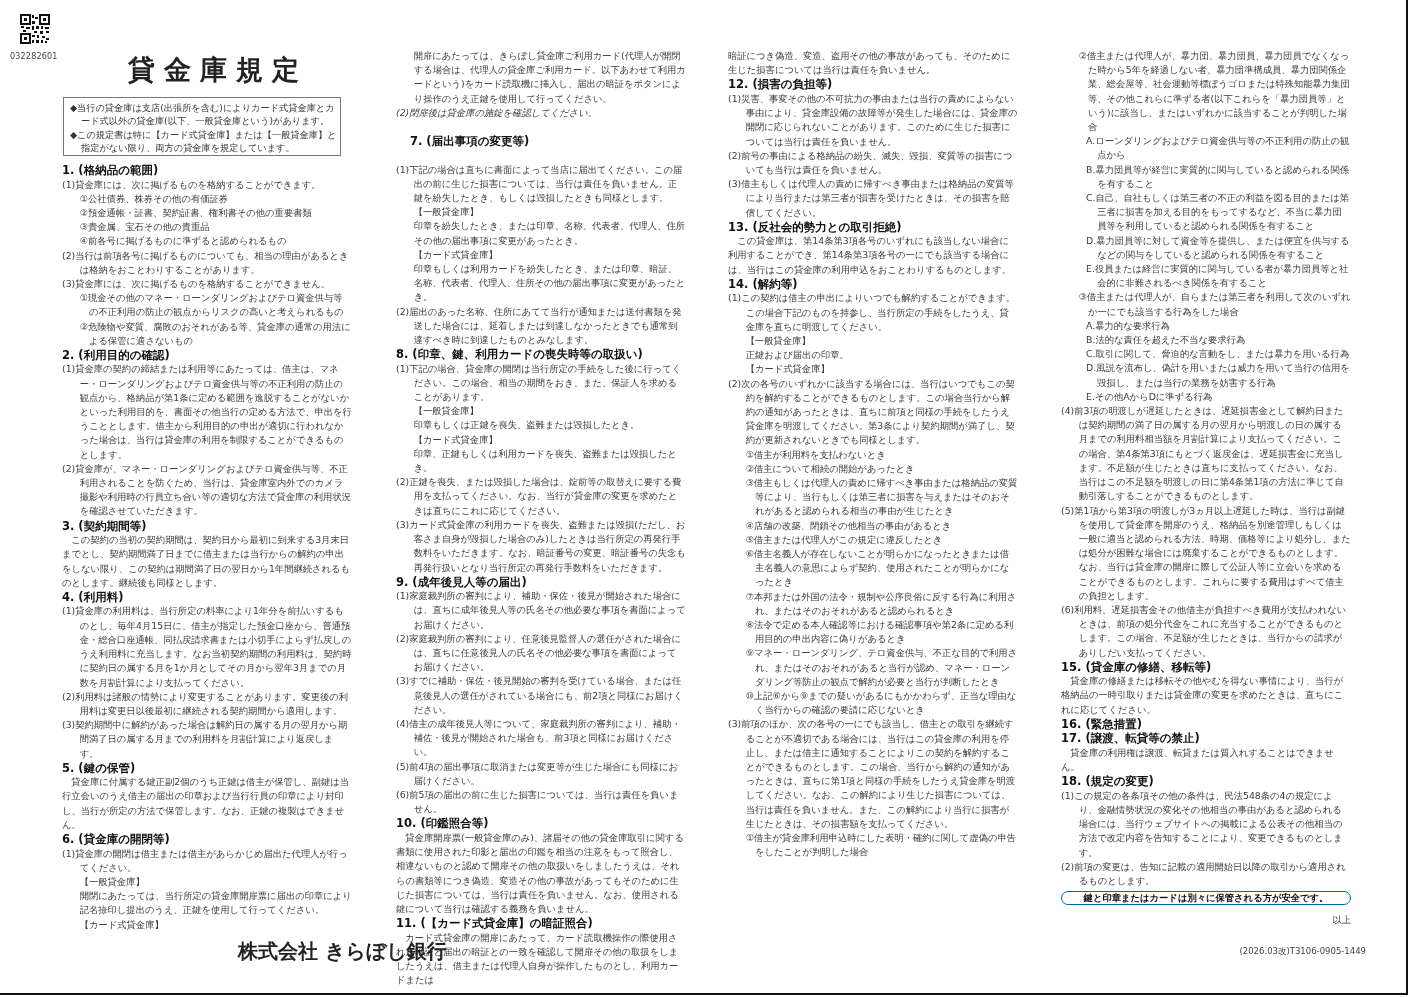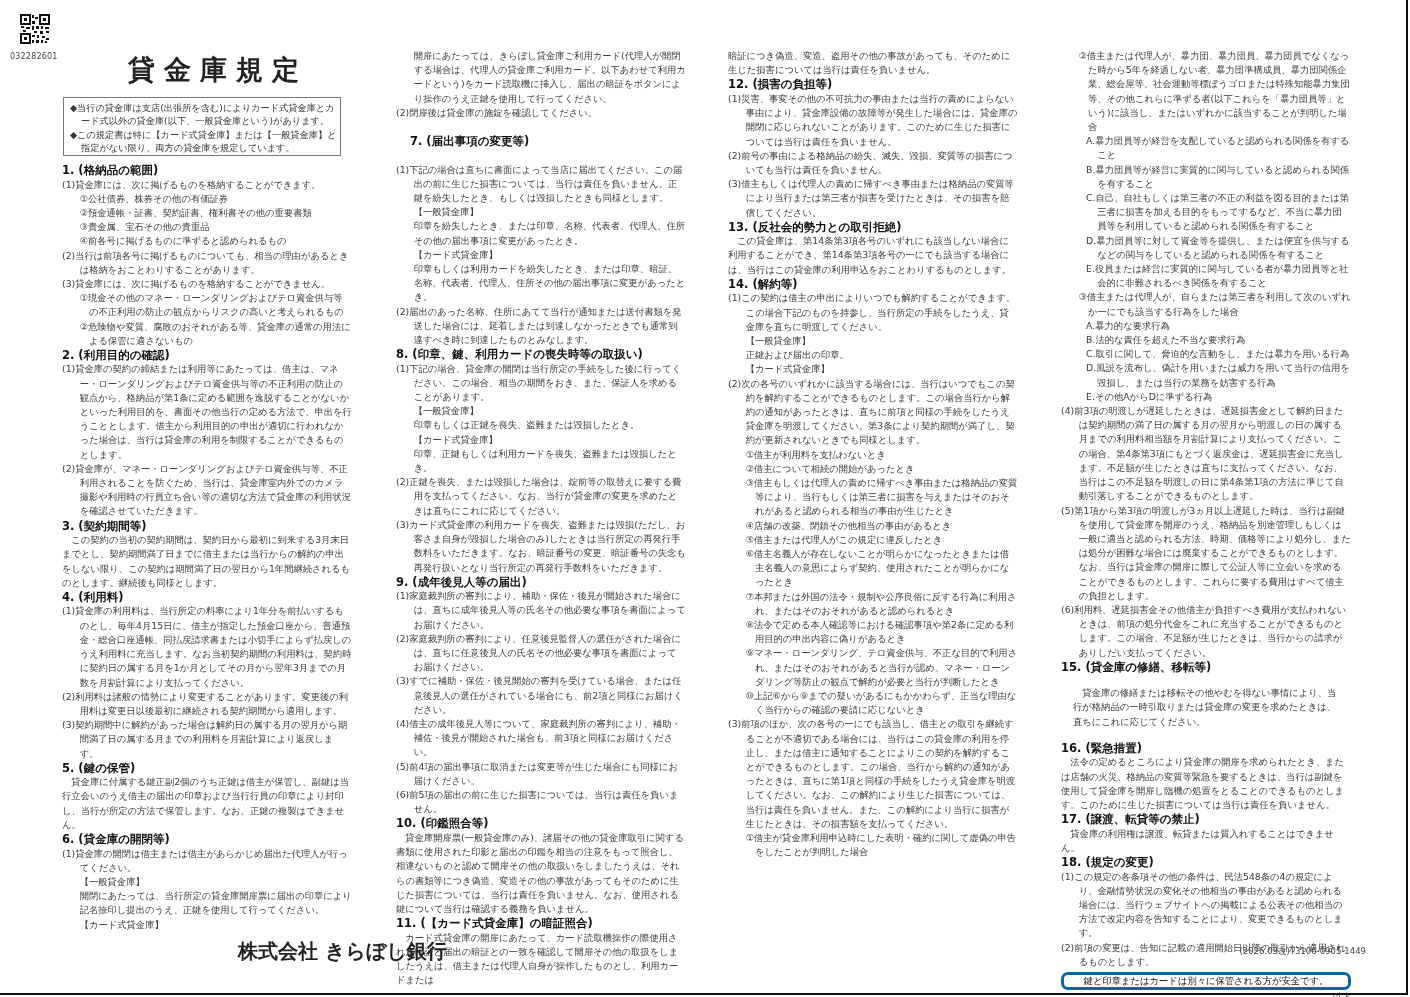--- a/index.html
+++ b/index.html
@@ -19,22 +19,22 @@
   .c1 { left:62px; top:163px; width:290px; }
   .c2 { left:396px; top:49px; width:290px; }
   .c3 { left:728px; top:49px; width:290px; }
   .c4 { left:1061px; top:49px; width:290px; }
   .sec-h { font-size:11.5px; font-weight:bold; color:#111; line-height:14.5px; margin:0; }
   .para { margin:0; text-indent:1em; }
   .item { margin:0; padding-left:1.9em; text-indent:-1.9em; }
   .cont { margin:0; padding-left:1.9em; }
   .sub { margin:0; padding-left:2.9em; text-indent:-1em; }
   .subsub { margin:0; padding-left:3.9em; text-indent:-1.2em; }
-  .safety { margin:3px 0 0 0; border:3px solid #0369a1; border-radius:7px; text-align:center;
-            font-weight:normal; color:#111; font-size:9.3px; line-height:12px; }
+  .safety { margin:3px 0 8px 0; border:1px solid #0369a1; border-radius:7px; text-align:center;
+            font-weight:bold; color:#111; font-size:9.3px; line-height:12px; }
   .end { text-align:right; margin:0; }
   .company { position:absolute; left:238px; top:938px; font-size:20px; font-weight:bold; color:#222; }
   .docno { position:absolute; right:44px; top:946px; font-size:8.5px; color:#444; }
 </style>
 </head>
 <body>
 
 <div class="frame"></div>
 
 <svg class="qr" viewBox="0 0 30 30">
@@ -99,21 +99,21 @@
     <p class="sec-h" style="margin: 0px;">5. (鍵の保管)</p>
     <p class="para" style="margin: 0px;">貸金庫に付属する鍵正副2個のうち正鍵は借主が保管し、副鍵は当行立会いのうえ借主の届出の印章および当行行員の印章により封印し、当行が所定の方法で保管します。なお、正鍵の複製はできません。</p>
     <p class="sec-h" style="margin: 0px;">6. (貸金庫の開閉等)</p>
     <p class="item" style="margin: 0px;">(1)貸金庫の開閉は借主または借主があらかじめ届出た代理人が行ってください。</p>
     <p class="cont" style="margin: 0px;">【一般貸金庫】</p>
     <p class="cont" style="margin: 0px;">開閉にあたっては、当行所定の貸金庫開扉票に届出の印章により記名捺印し提出のうえ、正鍵を使用して行ってください。</p>
     <p class="cont" style="margin: 0px;">【カード式貸金庫】</p>
   </div>
 <div class="col c2">
     <p class="cont" style="margin: 0px;">開扉にあたっては、きらぼし貸金庫ご利用カード(代理人が開閉する場合は、代理人の貸金庫ご利用カード。以下あわせて利用カードという)をカード読取機に挿入し、届出の暗証をボタンにより操作のうえ正鍵を使用して行ってください。</p>
-    <p class="item" style="margin: 0px;">(2)閉扉後は貸金庫の施錠を確認してください。</p>
+    <p class="item" style="margin: 0px; font-style: italic;">(2)閉扉後は貸金庫の施錠を確認してください。</p>
     <p class="sec-h" style="margin: 14px;">7. (届出事項の変更等)</p>
     <p class="item" style="margin: 0px;">(1)下記の場合は直ちに書面によって当店に届出てください。この届出の前に生じた損害については、当行は責任を負いません。正鍵を紛失したとき、もしくは毀損したときも同様とします。</p>
     <p class="cont" style="margin: 0px;">【一般貸金庫】</p>
     <p class="cont" style="margin: 0px;">印章を紛失したとき、または印章、名称、代表者、代理人、住所その他の届出事項に変更があったとき。</p>
     <p class="cont" style="margin: 0px;">【カード式貸金庫】</p>
     <p class="cont" style="margin: 0px;">印章もしくは利用カードを紛失したとき、または印章、暗証、名称、代表者、代理人、住所その他の届出事項に変更があったとき。</p>
     <p class="item" style="margin: 0px;">(2)届出のあった名称、住所にあてて当行が通知または送付書類を発送した場合には、延着しまたは到達しなかったときでも通常到達すべき時に到達したものとみなします。</p>
     <p class="sec-h" style="margin: 0px;">8. (印章、鍵、利用カードの喪失時等の取扱い)</p>
     <p class="item" style="margin: 0px;">(1)下記の場合、貸金庫の開閉は当行所定の手続をした後に行ってください。この場合、相当の期間をおき、また、保証人を求めることがあります。</p>
     <p class="cont" style="margin: 0px;">【一般貸金庫】</p>
@@ -157,38 +157,37 @@
     <p class="sub" style="margin: 0px;">⑦本邦または外国の法令・規制や公序良俗に反する行為に利用され、またはそのおそれがあると認められるとき</p>
     <p class="sub" style="margin: 0px;">⑧法令で定める本人確認等における確認事項や第2条に定める利用目的の申出内容に偽りがあるとき</p>
     <p class="sub" style="margin: 0px;">⑨マネー・ローンダリング、テロ資金供与、不正な目的で利用され、またはそのおそれがあると当行が認め、マネー・ローンダリング等防止の観点で解約が必要と当行が判断したとき</p>
     <p class="sub" style="margin: 0px;">⑩上記⑥から⑨までの疑いがあるにもかかわらず、正当な理由なく当行からの確認の要請に応じないとき</p>
     <p class="item" style="margin: 0px;">(3)前項のほか、次の各号の一にでも該当し、借主との取引を継続することが不適切である場合には、当行はこの貸金庫の利用を停止し、または借主に通知することによりこの契約を解約することができるものとします。この場合、当行から解約の通知があったときは、直ちに第1項と同様の手続をしたうえ貸金庫を明渡してください。なお、この解約により生じた損害については、当行は責任を負いません。また、この解約により当行に損害が生じたときは、その損害額を支払ってください。</p>
     <p class="sub" style="margin: 0px;">①借主が貸金庫利用申込時にした表明・確約に関して虚偽の申告をしたことが判明した場合</p>
   </div>
 <div class="col c4">
   <div id="c4-body">
       <p class="sub" style="margin: 0px;">②借主または代理人が、暴力団、暴力団員、暴力団員でなくなった時から5年を経過しない者、暴力団準構成員、暴力団関係企業、総会屋等、社会運動等標ぼうゴロまたは特殊知能暴力集団等、その他これらに準ずる者(以下これらを「暴力団員等」という)に該当し、またはいずれかに該当することが判明した場合</p>
-      <p class="subsub" style="margin: 0px;">A.暴力団員等が経営を支配していると認められる関係を有すること</p>
+      <p class="subsub" style="margin: 0px;">A.ローンダリングおよびテロ資金供与等の不正利用の防止の観点から</p>
       <p class="subsub" style="margin: 0px;">B.暴力団員等が経営に実質的に関与していると認められる関係を有すること</p>
       <p class="subsub" style="margin: 0px;">C.自己、自社もしくは第三者の不正の利益を図る目的または第三者に損害を加える目的をもってするなど、不当に暴力団員等を利用していると認められる関係を有すること</p>
       <p class="subsub" style="margin: 0px;">D.暴力団員等に対して資金等を提供し、または便宜を供与するなどの関与をしていると認められる関係を有すること</p>
       <p class="subsub" style="margin: 0px;">E.役員または経営に実質的に関与している者が暴力団員等と社会的に非難されるべき関係を有すること</p>
       <p class="sub" style="margin: 0px;">③借主または代理人が、自らまたは第三者を利用して次のいずれか一にでも該当する行為をした場合</p>
       <p class="subsub" style="margin: 0px;">A.暴力的な要求行為</p>
       <p class="subsub" style="margin: 0px;">B.法的な責任を超えた不当な要求行為</p>
       <p class="subsub" style="margin: 0px;">C.取引に関して、脅迫的な言動をし、または暴力を用いる行為</p>
       <p class="subsub" style="margin: 0px;">D.風説を流布し、偽計を用いまたは威力を用いて当行の信用を毀損し、または当行の業務を妨害する行為</p>
       <p class="subsub" style="margin: 0px;">E.その他AからDに準ずる行為</p>
       <p class="item" style="margin: 0px;">(4)前3項の明渡しが遅延したときは、遅延損害金として解約日または契約期間の満了日の属する月の翌月から明渡しの日の属する月までの利用料相当額を月割計算により支払ってください。この場合、第4条第3項にもとづく返戻金は、遅延損害金に充当します。不足額が生じたときは直ちに支払ってください。なお、当行はこの不足額を明渡しの日に第4条第1項の方法に準じて自動引落しすることができるものとします。</p>
       <p class="item" style="margin: 0px;">(5)第1項から第3項の明渡しが3ヵ月以上遅延した時は、当行は副鍵を使用して貸金庫を開扉のうえ、格納品を別途管理しもしくは一般に適当と認められる方法、時期、価格等により処分し、または処分が困難な場合には廃棄することができるものとします。なお、当行は貸金庫の開扉に際して公証人等に立会いを求めることができるものとします。これらに要する費用はすべて借主の負担とします。</p>
       <p class="item" style="margin: 0px;">(6)利用料、遅延損害金その他借主が負担すべき費用が支払われないときは、前項の処分代金をこれに充当することができるものとします。この場合、不足額が生じたときは、当行からの請求がありしだい支払ってください。</p>
       <p class="sec-h" style="margin: 0px;">15. (貸金庫の修繕、移転等)</p>
-      <p class="para" style="margin: 12px;">貸金庫の修繕または移転その他やむを得ない事情により、当行が格納品の一時引取りまたは貸金庫の変更を求めたときは、直ちにこれに応じてください。</p>
+      <p class="para" style="margin: 0px;">貸金庫の修繕または移転その他やむを得ない事情により、当行が格納品の一時引取りまたは貸金庫の変更を求めたときは、直ちにこれに応じてください。</p>
       <p class="sec-h" style="margin: 0px;">16. (緊急措置)</p>
-      <p class="para" style="margin: 0px;">法令の定めるところにより貸金庫の開扉を求められたとき、または店舗の火災、格納品の変質等緊急を要するときは、当行は副鍵を使用して貸金庫を開扉し臨機の処置をとることのできるものとします。このために生じた損害については当行は責任を負いません。</p>
       <p class="sec-h" style="margin: 0px;">17. (譲渡、転貸等の禁止)</p>
       <p class="para" style="margin: 0px;">貸金庫の利用権は譲渡、転貸または質入れすることはできません。</p>
       <p class="sec-h" style="margin: 0px;">18. (規定の変更)</p>
       <p class="item" style="margin: 0px;">(1)この規定の各条項その他の条件は、民法548条の4の規定により、金融情勢状況の変化その他相当の事由があると認められる場合には、当行ウェブサイトへの掲載による公表その他相当の方法で改定内容を告知することにより、変更できるものとします。</p>
       <p class="item" style="margin: 0px;">(2)前項の変更は、告知に記載の適用開始日以降の取引から適用されるものとします。</p>
     </div>
   <div class="safety">鍵と印章またはカードは別々に保管される方が安全です。</div>
   <p class="end">以上</p>
 </div>
 

